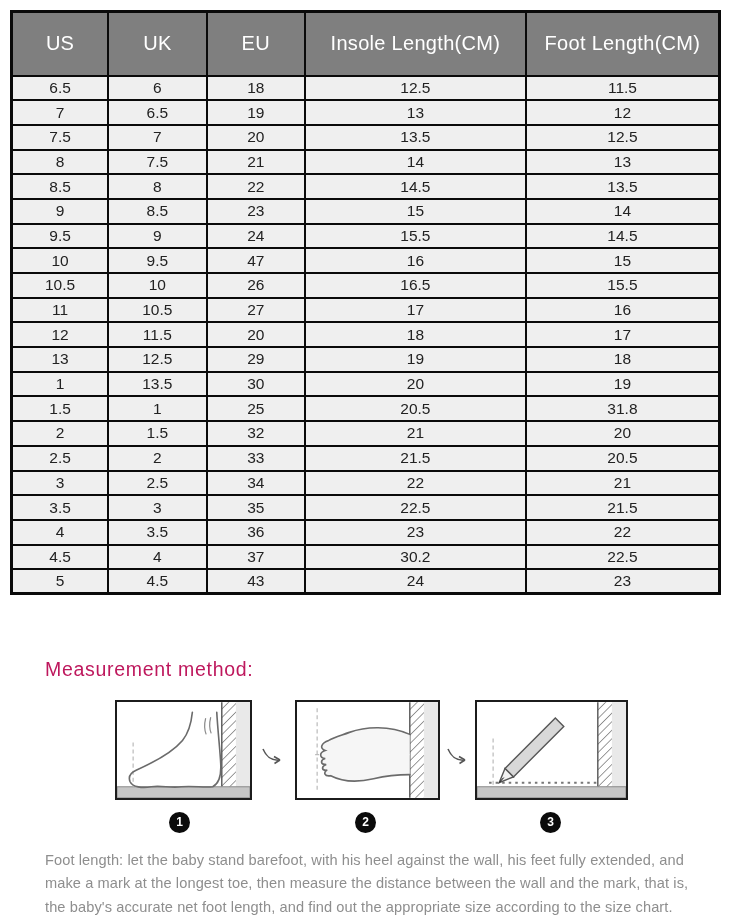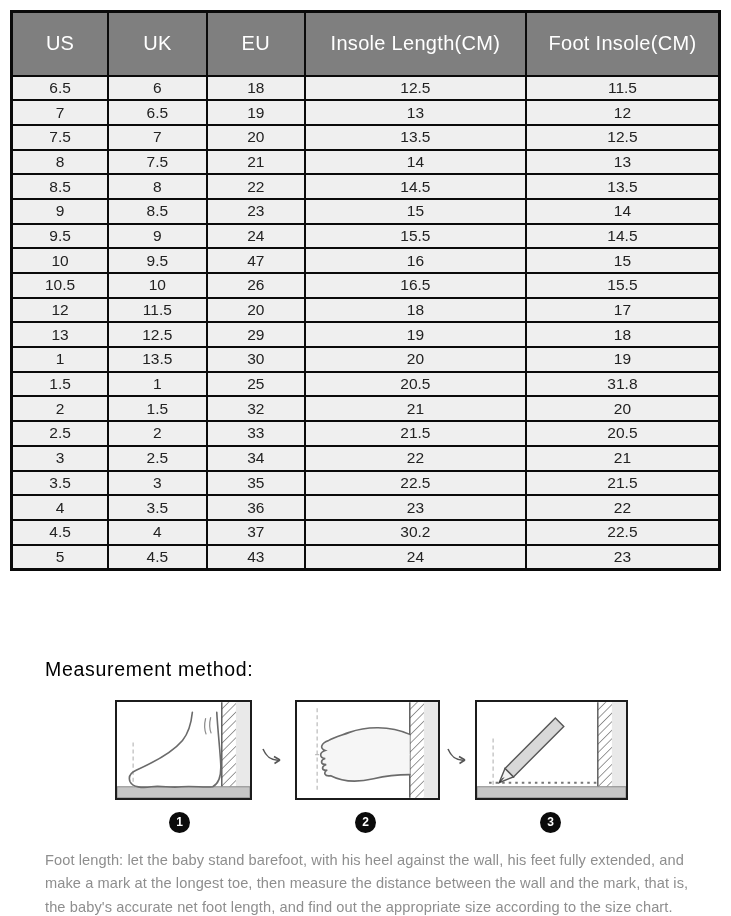--- a/index.html
+++ b/index.html
@@ -46,21 +46,21 @@
     font-weight: 400;
   }
 
   
   .measure-heading {
     position: absolute;
     left: 45px;
     top: 658px;
     font-size: 19.5px;
     font-weight: 500;
-    color: #000000;
+    color: #be185d;
     letter-spacing: 0.7px;
   }
 
   .steps {
     position: absolute;
     left: 0;
     top: 700px;
     width: 731px;
     height: 100px;
   }
@@ -124,21 +124,21 @@
       <col style="width:13.9%">
       <col style="width:31.2%">
       <col style="width:27.35%">
     </colgroup>
     <thead>
       <tr>
         <th>US</th>
         <th>UK</th>
         <th>EU</th>
         <th>Insole Length(CM)</th>
-        <th>Foot Insole(CM)</th>
+        <th>Foot Length(CM)</th>
       </tr>
     </thead>
     <tbody>
         <tr>
           <td>6.5</td>
           <td>6</td>
           <td>18</td>
           <td>12.5</td>
           <td>11.5</td>
         </tr>
@@ -190,20 +190,27 @@
           <td>47</td>
           <td>16</td>
           <td>15</td>
         </tr>
         <tr>
           <td>10.5</td>
           <td>10</td>
           <td>26</td>
           <td>16.5</td>
           <td>15.5</td>
+        </tr>
+        <tr>
+          <td>11</td>
+          <td>10.5</td>
+          <td>27</td>
+          <td>17</td>
+          <td>16</td>
         </tr>
         <tr>
           <td>12</td>
           <td>11.5</td>
           <td>20</td>
           <td>18</td>
           <td>17</td>
         </tr>
         <tr>
           <td>13</td>

